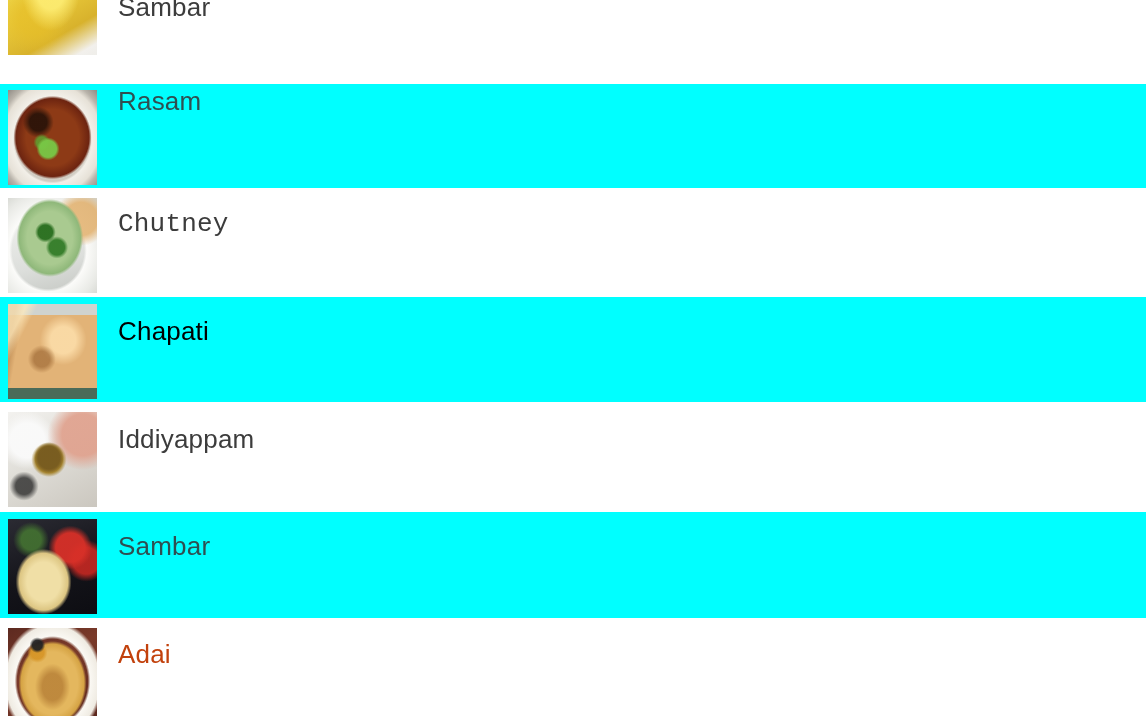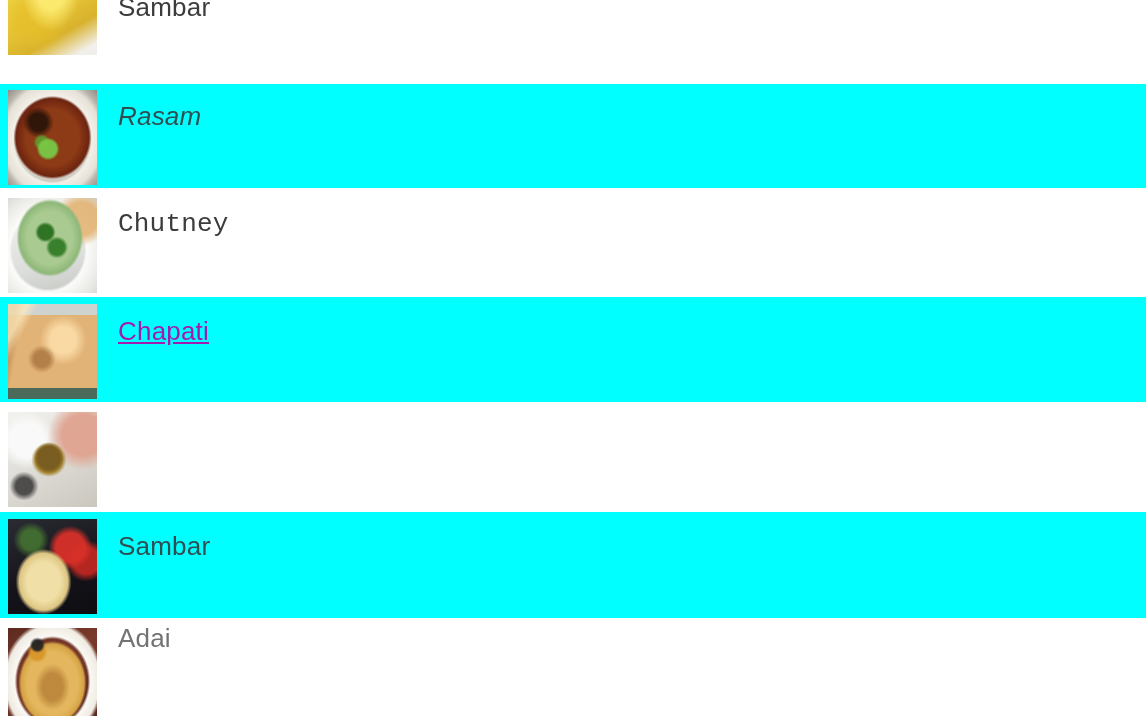--- a/index.html
+++ b/index.html
@@ -138,28 +138,29 @@
 </style>
 </head>
 <body>
 
 <div id="list">
     <div class="row" style="top: -40px; height: 124px;"></div>
     <div class="thumb art-sambar" style="top: -40px;"></div>
     <div class="label" style="top: -8px; color: rgb(60, 60, 60);">Sambar</div>
     <div class="row selected" style="top: 84px; height: 104px;"></div>
     <div class="thumb art-rasam" style="top: 90px;"></div>
-    <div class="label sel" style="top: 101px; color: rgb(47, 79, 81); font-style: italic;">Rasam</div>
+    <div class="label sel" style="top: 86px; color: rgb(47, 79, 81);">Rasam</div>
     <div class="row" style="top: 188px; height: 109px;"></div>
     <div class="thumb art-chutney" style="top: 198px;"></div>
     <div class="label" style="top: 209px; color: rgb(60, 60, 60); font-family: Liberation Mono, monospace;">Chutney</div>
     <div class="row selected" style="top: 297px; height: 105px;"></div>
     <div class="thumb art-chapati" style="top: 304px;"></div>
-    <div class="label sel" style="top: 316px; color: #a21caf; text-decoration: underline;">Chapati</div>
+    <div class="label sel" style="top: 316px; color: #000000;">Chapati</div>
     <div class="row" style="top: 402px; height: 110px;"></div>
     <div class="thumb art-iddiyappam" style="top: 412px;"></div>
+    <div class="label" style="top: 424px; color: rgb(60, 60, 60);">Iddiyappam</div>
     <div class="row selected" style="top: 512px; height: 106px;"></div>
     <div class="thumb art-kichadi" style="top: 519px;"></div>
     <div class="label sel" style="top: 531px; color: rgb(47, 79, 81);">Sambar</div>
     <div class="row" style="top: 618px; height: 98px;"></div>
     <div class="thumb art-adai" style="top: 628px;"></div>
-    <div class="label" style="top: 623px; color: #737373;">Adai</div>
+    <div class="label" style="top: 639px; color: #c2410c;">Adai</div>
   </div>
 
 </body></html>

